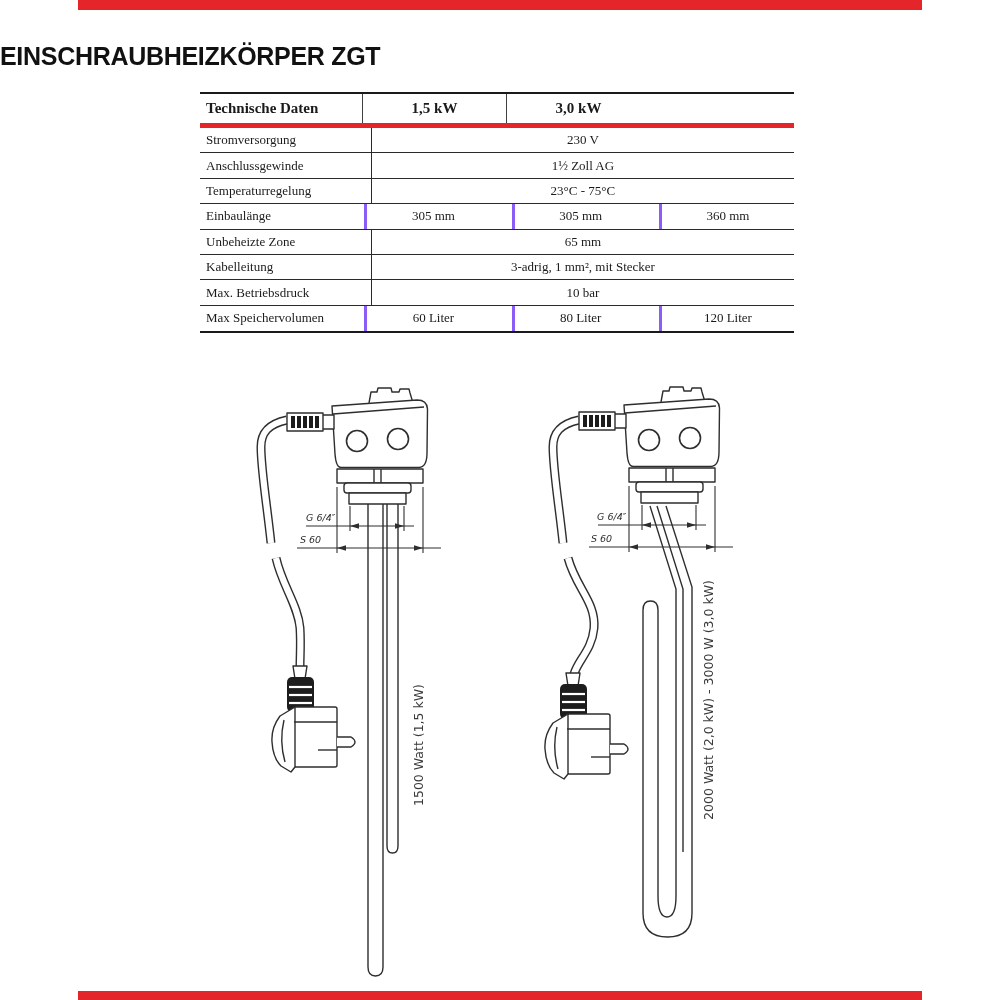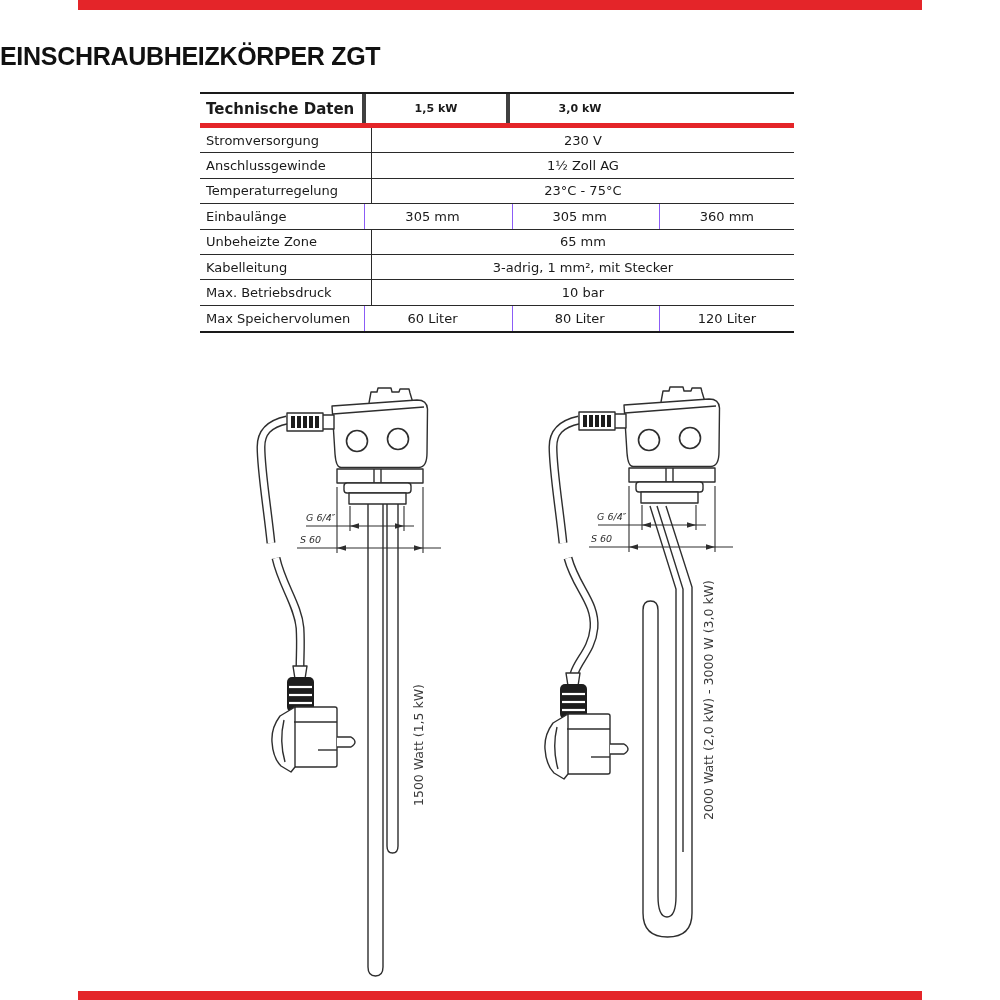--- a/index.html
+++ b/index.html
@@ -5,33 +5,33 @@
   html,body{margin:0;padding:0;background:#fff;}
   .canvas{position:relative;width:1000px;height:1000px;background:#fff;overflow:hidden;
           font-family:"DejaVu Sans","Liberation Sans",sans-serif;color:#1a1a1a;}
   .bar{position:absolute;left:78px;width:844px;background:#e42529;}
   .bar.top{top:0;height:10px;}
   .bar.bottom{bottom:0;height:9px;}
   .title{position:absolute;left:0;top:42px;width:100%;text-align:left;
          font-family:"Liberation Sans","DejaVu Sans",sans-serif;
          font-weight:700;font-size:25px;letter-spacing:-0.3px;color:#111;}
   
-  .tbl{position:absolute;left:200px;top:92px;width:594px;}
+  .tbl{position:absolute;left:200px;top:92px;width:594px;font-family:Liberation Serif, serif;}
   .tbl *{box-sizing:border-box;}
   .tbl-header{display:flex;height:31px;border-top:2px solid #1a1a1a;}
   .th-label{width:162px;padding-left:6px;font-weight:700;font-size:15px;display:flex;align-items:center;}
-  .th{width:144px;font-weight:700;font-size:11px;border-left:4px solid #404040;
+  .th{width:144px;font-weight:700;font-size:15px;border-left:1px solid #404040;
       display:flex;align-items:center;justify-content:center;}
   .red-rule{height:5px;background:#e42529;}
   .tbl-body{border-bottom:2.5px solid #1a1a1a;}
   .row{display:flex;height:25.4px;border-bottom:1px solid #2a2a2a;font-size:13px;gap:12px;}
   .row:last-child{border-bottom:none;}
   .cell-label{width:162px;padding-left:6px;display:flex;align-items:center;}
   .cell-span{width:432px;border-left:1px solid #2a2a2a;display:flex;align-items:center;justify-content:center;text-align:right;}
-  .cell-val{width:144px;border-left:1px solid #8b5cf6;display:flex;align-items:center;justify-content:center;text-align:center;}
+  .cell-val{width:144px;border-left:3px solid #8b5cf6;display:flex;align-items:center;justify-content:center;text-align:center;}
   
   .drawings{position:absolute;left:0;top:0;width:1000px;height:1000px;}
 </style>
 </head>
 <body>
 
 <div class="canvas">
 
   <div class="bar top"></div>
 

